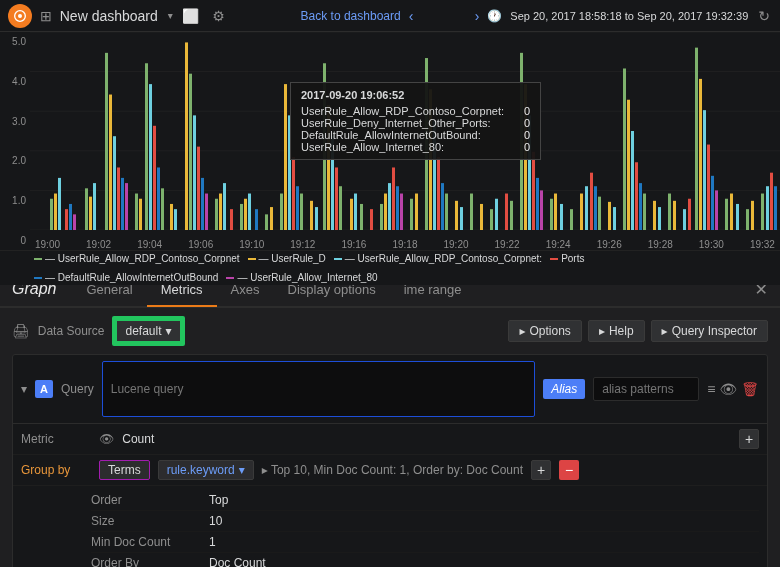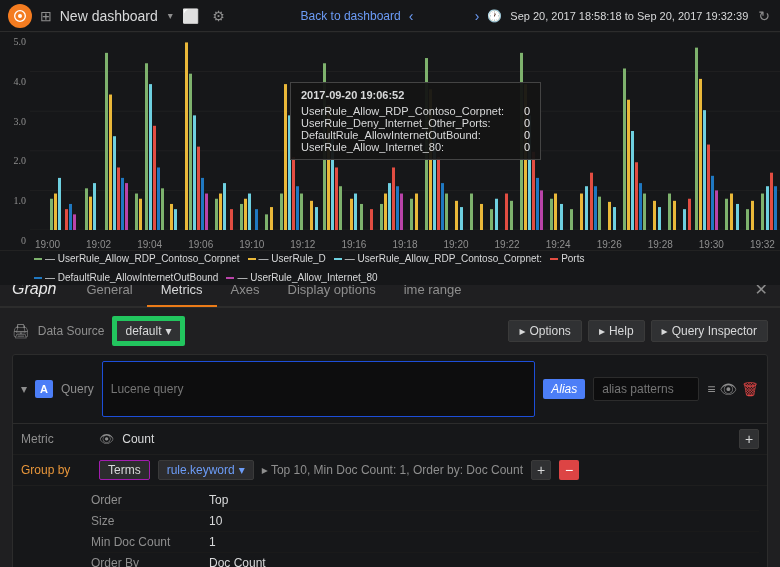--- a/index.html
+++ b/index.html
@@ -22,21 +22,21 @@
     .top-bar .time-range { color: #d8d9da; font-size: 12px; }
     .top-bar .refresh-btn { color: #d8d9da; cursor: pointer; font-size: 14px; }
     .top-bar .icon-btn { background: none; border: none; color: #8e8e8e; cursor: pointer; font-size: 14px; padding: 2px; }
 
     
     .chart-area {
       background: #161719; position: relative; height: 240px; border-bottom: 1px solid #2c2c2c;
     }
     .chart-title { text-align: center; color: #d8d9da; font-size: 13px; padding-top: 4px; }
     .y-axis { position: absolute; left: 0; top: 0; width: 30px; height: 100%; display: flex; flex-direction: column; justify-content: space-between; padding: 4px 4px; }
-    .y-label { color: #8e8e8e; font-size: 10px; text-align: right; font-family: Liberation Serif, serif; }
+    .y-label { color: #8e8e8e; font-size: 10px; text-align: right; }
     .chart-inner { position: absolute; left: 30px; top: 0; right: 0; bottom: 20px; overflow: hidden; }
     .x-axis { position: absolute; left: 30px; bottom: 0; right: 0; height: 18px; display: flex; justify-content: space-between; align-items: flex-end; padding: 0 5px; }
     .x-label { color: #8e8e8e; font-size: 10px; }
     .legend-item { display: flex; align-items: center; gap: 3px; color: #d8d9da; }
     .legend-dot { width: 8px; height: 2px; display: inline-block; }
 
     
     .tooltip-box {
       position: absolute; background: rgba(20,20,20,0.95); border: 1px solid #444;
       padding: 6px 10px; font-size: 11px; color: #d8d9da;

